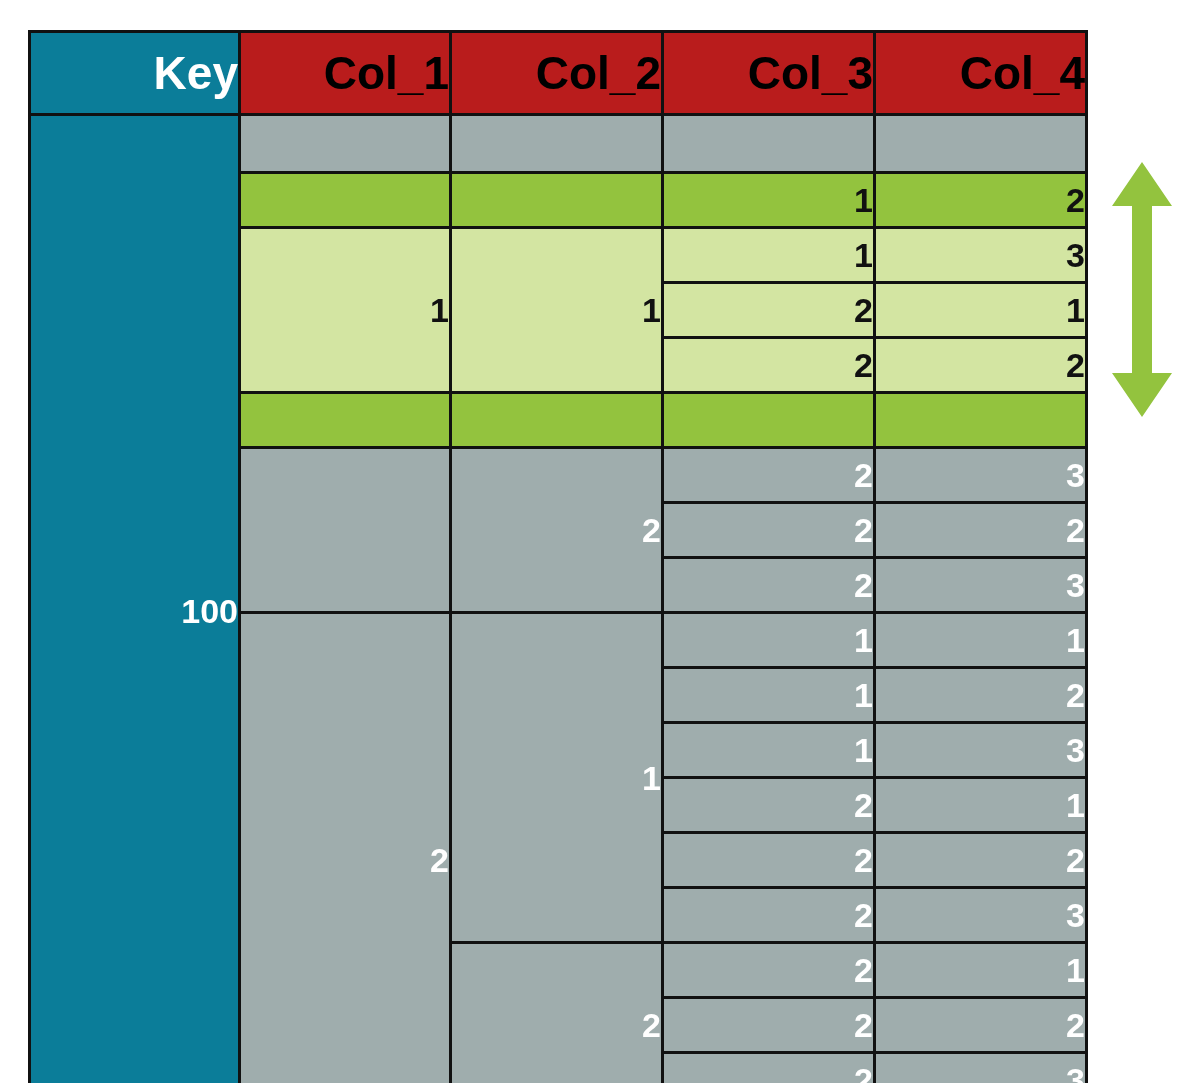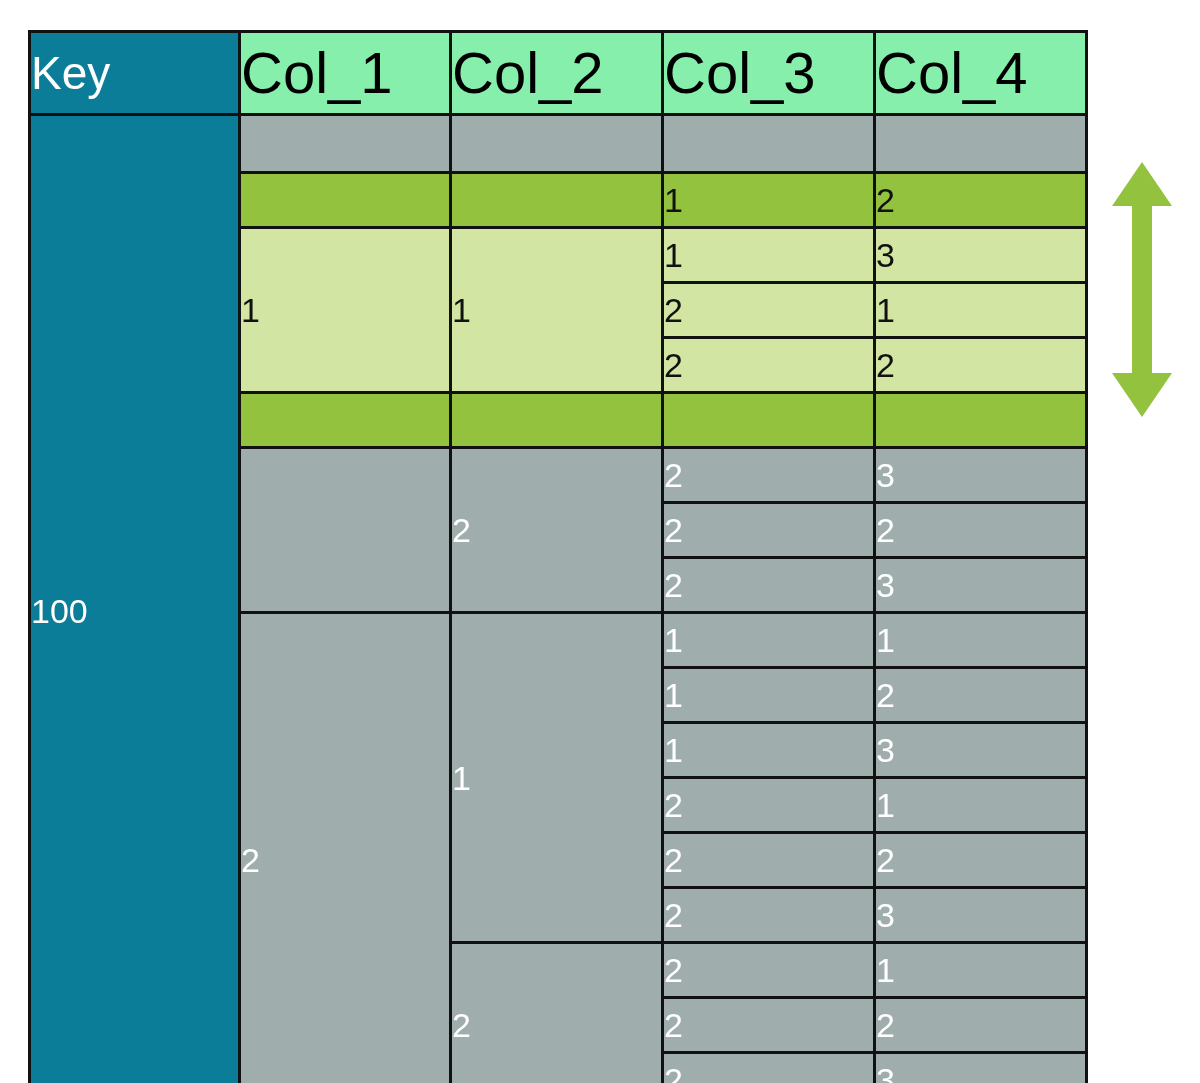--- a/index.html
+++ b/index.html
@@ -31,45 +31,45 @@
   table.grid {
     border-collapse: collapse;
     table-layout: fixed;
     width: 1057px;
     height: 1012px;
   }
 
   table.grid td, table.grid th {
     border: 3px solid #111111;
     padding: 0;
-    text-align: left;
+    text-align: right;
     vertical-align: middle;
-    font-weight: normal;
+    font-weight: bold;
     line-height: 1;
   }
 
   
   col.c-key  { width: 210px; }
   col.c-c1   { width: 211px; }
   col.c-c2   { width: 212px; }
   col.c-c3   { width: 212px; }
   col.c-c4   { width: 212px; }
 
   
   tr.head td { height: 80px; }
 
   td.h-key {
     background: #0b7d99;
     color: #ffffff;
     font-size: 46px;
   }
   td.h-col {
-    background: #86efac;
+    background: #b91c1c;
     color: #000000;
-    font-size: 58px;
+    font-size: 46px;
   }
 
   
   td.key-cell {
     background: #0b7d99;
     color: #ffffff;
     font-size: 34px;
   }
 
   

